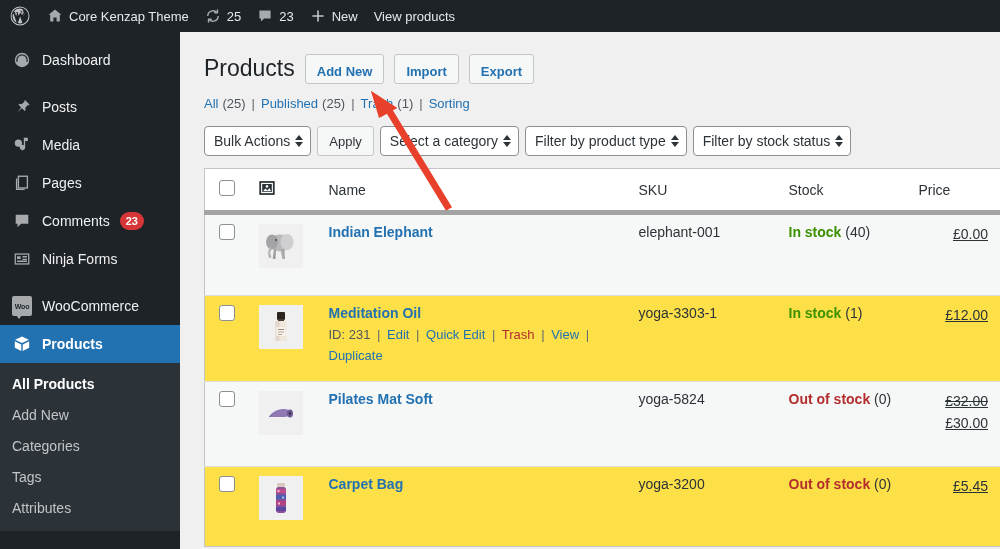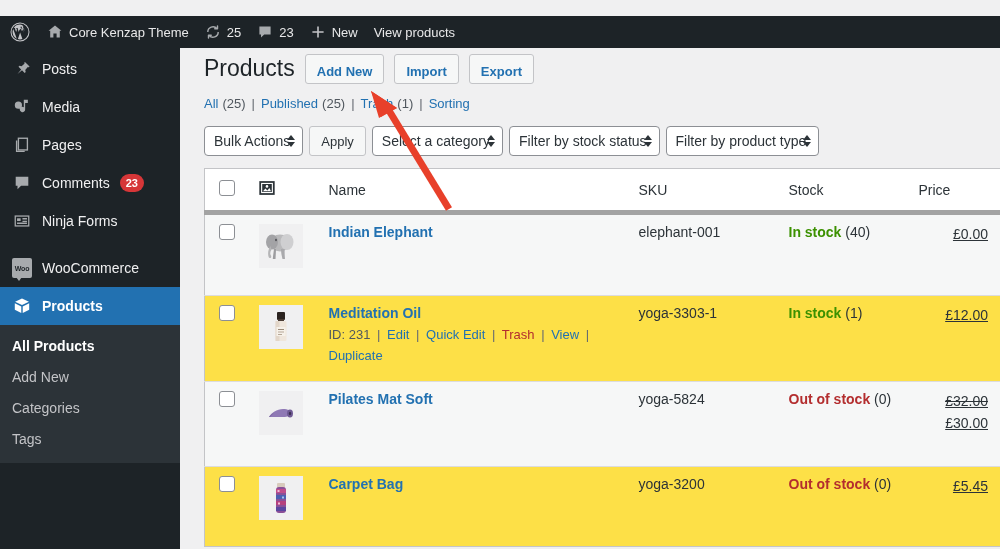--- a/index.html
+++ b/index.html
@@ -8,21 +8,21 @@
     width: 1000px; height: 549px;
     overflow: hidden;
     background: #f0f0f1;
     font-family: "Liberation Sans", sans-serif;
     -webkit-font-smoothing: antialiased;
   }
   #screen { position: relative; width: 1000px; height: 549px; overflow: hidden; background:#f0f0f1; }
 
   
   #adminbar {
-    position: absolute; top: 16px; left: 0; width: 1000px; height: 32px;
+    position: absolute; top: 0; left: 0; width: 1000px; height: 32px;
     background: #1d2327; color: #c3c4c7;
     display: flex; align-items: center;
     font-size: 13px; z-index: 40; text-align: right;
   }
   .ab-item {
     display: flex; align-items: center; height: 32px;
     padding: 0 8px; gap: 6px; color: #c3c4c7; white-space: nowrap;
   }
   .ab-item.wp-logo { padding: 0 9px 0 10px; }
   .ab-label { font-size: 13px; color: #e8e8e9; }
@@ -100,21 +100,21 @@
     display: flex; align-items: center; flex-wrap: wrap;
   }
   .subsubsub li { display: inline-flex; align-items: center; }
   .subsubsub a { color: #2271b1; text-decoration: none; }
   .subsubsub .cnt { color: #50575e; margin-left: 4px; }
   .subsubsub .sep { color: #646970; margin: 0 6px; }
 
   .tablenav { margin-top: 15px; display: flex; align-items: center; gap: 6px; }
   .sel {
     position: relative; display: inline-flex; align-items: center;
-    height: 30px; padding: 0 12px 0 9px;
+    height: 30px; padding: 0 20px 0 9px;
     background: #fff; border: 1px solid #8c8f94; border-radius: 4px;
     font-size: 14px; color: #2c3338; line-height: 1; white-space: nowrap;
   }
   .sel .caret {
     position: absolute; right: 7px; top: 50%; transform: translateY(-50%);
     display: flex; flex-direction: column; gap: 2px;
   }
   .sel .caret i { width:0;height:0;border-left:4px solid transparent;border-right:4px solid transparent; display:block;}
   .sel .caret i.up { border-bottom: 5px solid #2c3338; }
   .sel .caret i.dn { border-top: 5px solid #2c3338; }
@@ -228,20 +228,28 @@
     </div>
     <div class="ab-item">
       <span class="ab-label">View products</span>
     </div>
   </div>
 
   <div id="sidebar">
 
     <div class="menu-sep"></div>
 
+    <div class="menu-item">
+      <span class="mi-icon">
+        <svg width="18" height="18" viewBox="0 0 20 20" fill="#a7aaad">
+            <path d="M10 2a8 8 0 1 0 0 16 8 8 0 0 0 0-16zm0 1.6a6.4 6.4 0 0 1 6.4 6.4c0 .8-.15 1.57-.42 2.27l-1.3-.54A5 5 0 0 0 15 10a5 5 0 0 0-10 0c0 .62.11 1.21.32 1.76l-1.3.54A6.36 6.36 0 0 1 3.6 10 6.4 6.4 0 0 1 10 3.6zm3.4 2.6l-3.1 3.2a1.2 1.2 0 1 0 1.2 1.2l1.9-4.4z"></path>
+          </svg>
+      </span>
+      <span class="mi-label">Dashboard</span>
+    </div>
 
     <div class="menu-sep"></div>
 
     <div class="menu-item">
       <span class="mi-icon">
         <svg width="18" height="18" viewBox="0 0 20 20" fill="#a7aaad">
             <path d="M13.3 2.2l-1 1 .7.7-3.5 3.1-2.3-.5-1.1 1.1 3 3-4.1 5 5-4.1 3 3 1.1-1.1-.5-2.3 3.1-3.5.7.7 1-1-5.1-5.1z"></path>
           </svg>
       </span>
       <span class="mi-label">Posts</span>
@@ -303,20 +311,21 @@
           </svg>
       </span>
       <span class="mi-label">Products</span>
     </div>
 
     <div id="submenu">
       <a class="submenu-item current">All Products</a>
       <a class="submenu-item">Add New</a>
       <a class="submenu-item">Categories</a>
       <a class="submenu-item">Tags</a>
+      <a class="submenu-item">Attributes</a>
     </div>
   </div>
 
   <div id="content">
     <div class="wrap">
 
       <div class="title-row">
         <h1 class="page-title">Products</h1>
         <a class="page-title-action">Add New</a>
         <a class="page-title-action">Import</a>
@@ -354,28 +363,28 @@
         </span>
         <button class="btn-apply">Apply</button>
         <span class="sel">
           <span>Select a category</span>
           <span class="caret">
               <i class="up"></i>
               <i class="dn"></i>
             </span>
         </span>
         <span class="sel">
-          <span>Filter by stock status</span>
+          <span>Filter by product type</span>
           <span class="caret">
               <i class="up"></i>
               <i class="dn"></i>
             </span>
         </span>
         <span class="sel">
-          <span>Filter by product type</span>
+          <span>Filter by stock status</span>
           <span class="caret">
               <i class="up"></i>
               <i class="dn"></i>
             </span>
         </span>
       </div>
 
       <table class="wp-list-table">
         <thead>
           <tr>

